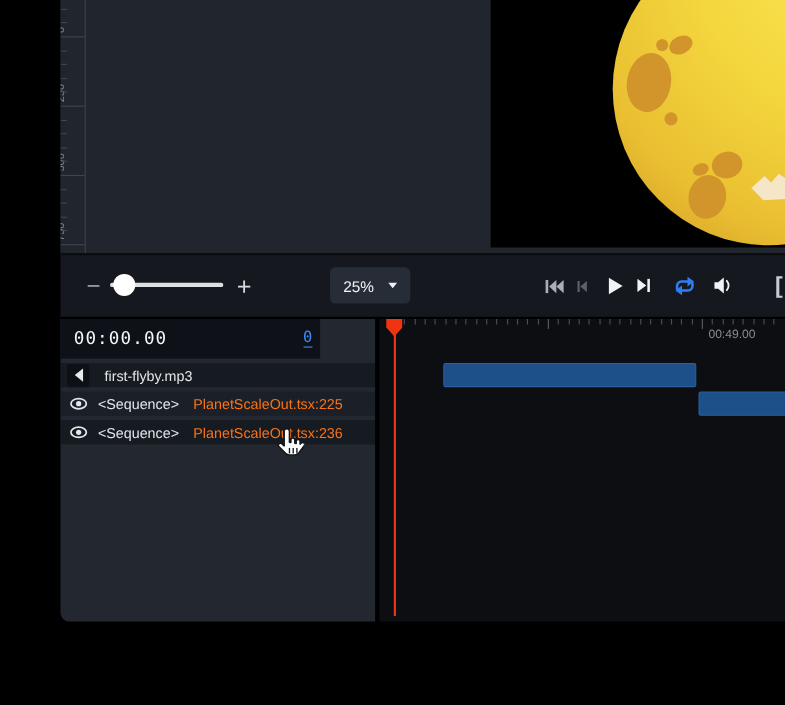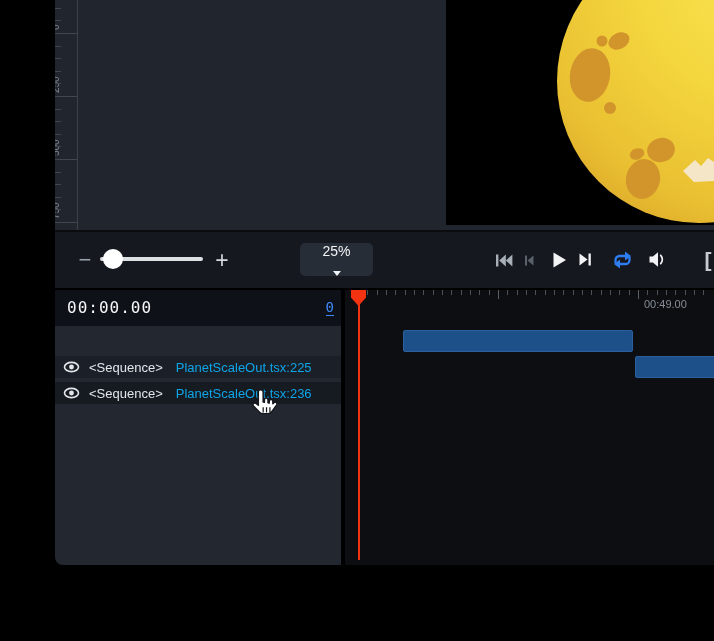--- a/index.html
+++ b/index.html
@@ -17,43 +17,43 @@
 
   
   #toolbar{position:absolute;left:0;top:232px;width:659px;height:56px;background:#15191f;border-bottom:2px solid #000;}
   .tbtn{position:absolute;background:none;border:none;padding:0;cursor:pointer;display:flex;align-items:center;justify-content:center;}
   #zoom-out{left:16px;top:15px;width:28px;height:26px;color:#9aa0a8;font-size:22px;}
   #zoom-in{left:153px;top:14px;width:28px;height:28px;color:#d5d9dd;font-size:23px;}
   #slider-track{position:absolute;left:45px;top:25px;width:103px;height:4px;border-radius:2px;background:#dde0e3;}
   #slider-knob{position:absolute;left:48px;top:17px;width:20px;height:20px;border-radius:50%;background:#fff;}
   .dropdown{position:absolute;top:11px;width:73px;height:33px;background:#272d36;border:none;border-radius:5px;
     color:#f1f3f5;font-size:14px;display:flex;align-items:center;justify-content:space-between;padding:0 12px;box-sizing:border-box;cursor:pointer;}
-  #scale-select{left:245px;flex-direction:column;} #speed-select{left:335px;}
+  #scale-select{left:245px;} #speed-select{left:335px;}
   .caret{width:0;height:0;border-left:4.5px solid transparent;border-right:4.5px solid transparent;border-top:5.5px solid #eef0f2;}
   #skip-start-btn{left:438px;top:20px;width:22px;height:17px;}
   #prev-frame-btn{left:466px;top:22px;width:16px;height:13px;}
   #play-btn{left:494px;top:19px;width:20px;height:18px;}
   #next-frame-btn{left:521px;top:20px;width:18px;height:15px;}
   #loop-btn{left:553px;top:17px;width:28px;height:22px;}
   #volume-btn{left:590px;top:17px;width:24px;height:21px;}
   #bracket-btn{left:646px;top:14px;width:14px;height:28px;color:#c6cbd1;font-size:21px;font-weight:bold;overflow:hidden;}
 
   
   #timeline{position:absolute;left:0;top:290px;width:659px;height:275px;background:#000;}
   #track-panel{position:absolute;left:0;top:0;width:286px;height:275px;background:#232830;border-bottom-left-radius:8px;overflow:hidden;}
-  #tl-header{position:absolute;left:0;top:0;width:286px;height:36px;background:#0e1218;}
+  #tl-header{position:absolute;left:0;top:0;width:236px;height:36px;background:#0e1218;}
   #timecode{position:absolute;left:12px;top:8px;font-family:"DejaVu Sans Mono",monospace;font-size:16px;letter-spacing:1px;color:#f5f7f9;}
   #frame-link{position:absolute;right:7px;top:9px;font-family:"DejaVu Sans Mono",monospace;font-size:14px;color:var(--link,#3d8bfd);border-bottom:1px solid var(--link,#3d8bfd);cursor:pointer;}
   .trow{position:absolute;left:0;width:286px;height:22px;display:flex;align-items:center;cursor:pointer;}
   .trow.r0{top:40px;background:#161a21;} .trow.r1{top:66px;background:#1b2028;} .trow.r2{top:92px;background:#161a21;}
   .ticonbox{width:20px;height:21px;margin-left:6px;border-radius:3px;display:flex;align-items:center;justify-content:center;flex:0 0 auto;}
   .ticonbox.boxed{background:#0d1014;}
   .tlabel{color:#e2e6ea;font-size:13px;margin-left:8px;white-space:nowrap;}
   .trow.r0 .tlabel{margin-left:14px;}
-  .tsource{color:#0ea5e9;font-size:13px;margin-left:13px;white-space:nowrap;}
+  .tsource{color:#f97316;font-size:13px;margin-left:13px;white-space:nowrap;}
 
   #tl-area{position:absolute;left:290px;top:0;width:369px;height:275px;background:#0c0e12;overflow:hidden;}
   .tick{position:absolute;top:0;width:1px;height:5px;background:#4b5159;}
   .tick.major{height:9px;background:#5a6068;}
   #time-label{position:absolute;left:299px;top:8px;font-size:11px;color:#878d96;}
   .clip{position:absolute;height:22px;background:var(--clip,#1d4f89);border:1px solid var(--clip-border,#2b5f9e);border-radius:2px;box-sizing:border-box;cursor:pointer;}
   #playhead{position:absolute;left:6px;top:-3px;width:16px;height:276px;cursor:ew-resize;}
   #playhead-flag{position:absolute;left:0;top:0;width:15px;height:19px;background:var(--playhead,#f23311);border-radius:3px 3px 0 0;
     clip-path:polygon(0 0,100% 0,100% 55%,50% 100%,0 55%);}
   #playhead-line{position:absolute;left:6.5px;top:17px;width:2px;height:256px;background:var(--playhead,#f23311);}
@@ -174,20 +174,29 @@
     <button class="tbtn" id="bracket-btn">[</button>
   </div>
 
   <section id="timeline">
     <div id="track-panel">
       <div id="tl-header">
         <span id="timecode">00:00.00</span>
         <span id="frame-link">0</span>
       </div>
 
+      <div class="trow r0">
+        <span class="ticonbox boxed">
+          <svg width="12" height="14" viewBox="0 0 12 14">
+              <polygon points="10.5,1 10.5,13 3,7" fill="#e8ebee"></polygon>
+            </svg>
+        </span>
+        <span class="tlabel">first-flyby.mp3</span>
+        <span class="tsource"></span>
+      </div>
 
       <div class="trow r1">
         <span class="ticonbox">
           <svg width="17" height="12" viewBox="0 0 17 12">
             <ellipse cx="8.5" cy="6" rx="7" ry="4.6" fill="none" stroke="#e4e7ea" stroke-width="1.6"></ellipse>
             <circle cx="8.5" cy="6" r="2.4" fill="#e4e7ea"></circle>
           </svg>
         </span>
         <span class="tlabel">&lt;Sequence&gt;</span>
         <span class="tsource">PlanetScaleOut.tsx:225</span>

